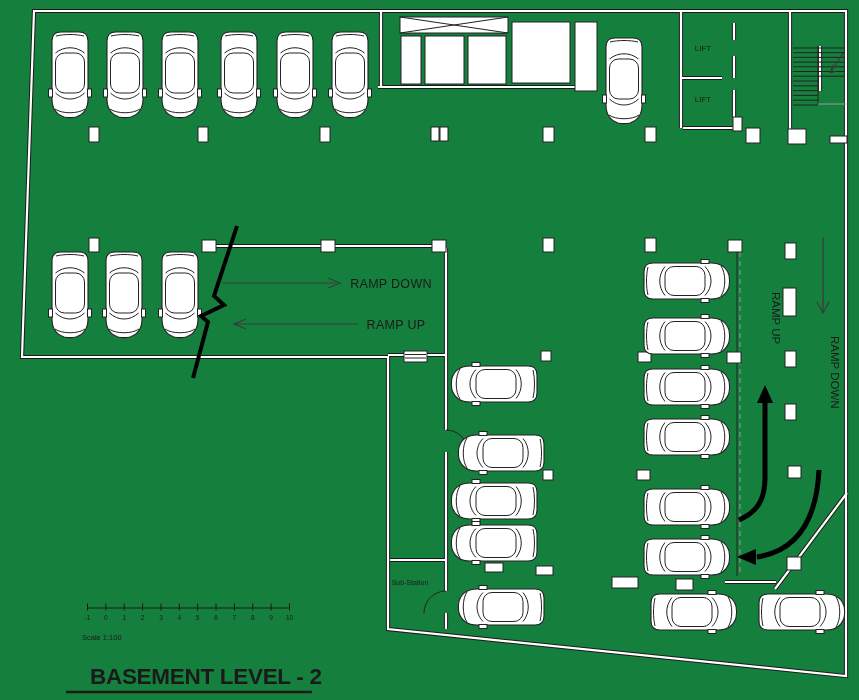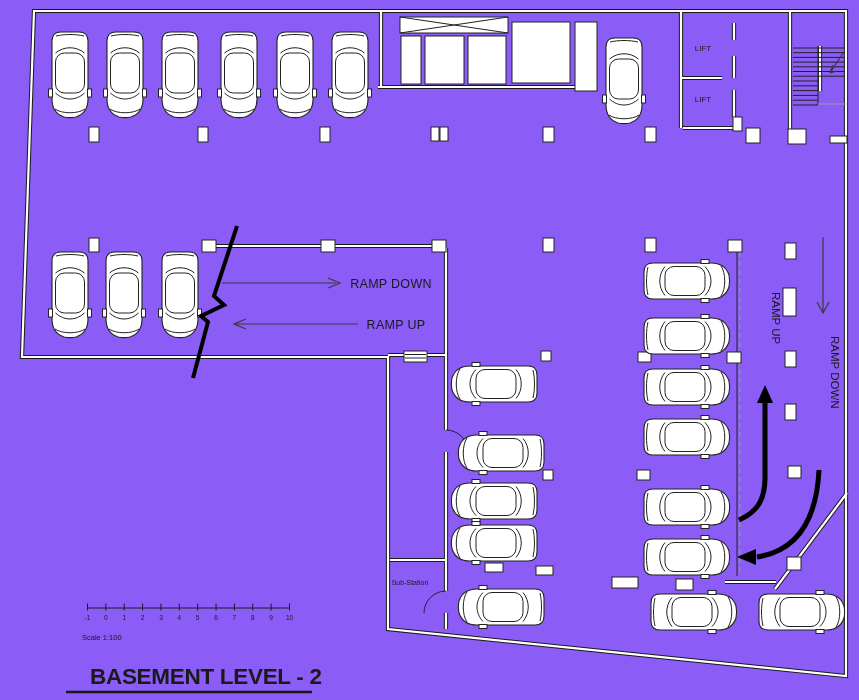--- a/index.html
+++ b/index.html
@@ -1,16 +1,16 @@
 <!DOCTYPE html>
 <html><head>
 <meta charset="utf-8">
 <style>
   html,body{margin:0;padding:0;background:#ffffff;}
-  #stage{position:relative;width:859px;height:700px;background:#8b5cf6;overflow:hidden;
+  #stage{position:relative;width:859px;height:700px;background:#15803d;overflow:hidden;
          font-family:"Liberation Sans","DejaVu Sans",sans-serif;}
   svg{display:block}
   .wall-o{stroke:#1a1a1a;stroke-width:4.2;fill:none;}
   .wall-i{stroke:#ffffff;stroke-width:2.2;fill:none;}
   .thin{stroke:#222222;stroke-width:1;fill:none;}
   .thin-f{stroke:#222222;stroke-width:1;fill:#ffffff;}
   .gray{stroke:#999999;stroke-width:1;fill:none;}
   .dash{stroke:#9a9a9a;stroke-width:1;fill:none;stroke-dasharray:5 4;}
   .thick{stroke:#000000;stroke-width:5;fill:none;}
   .thick-head{fill:#000000;stroke:none;}

